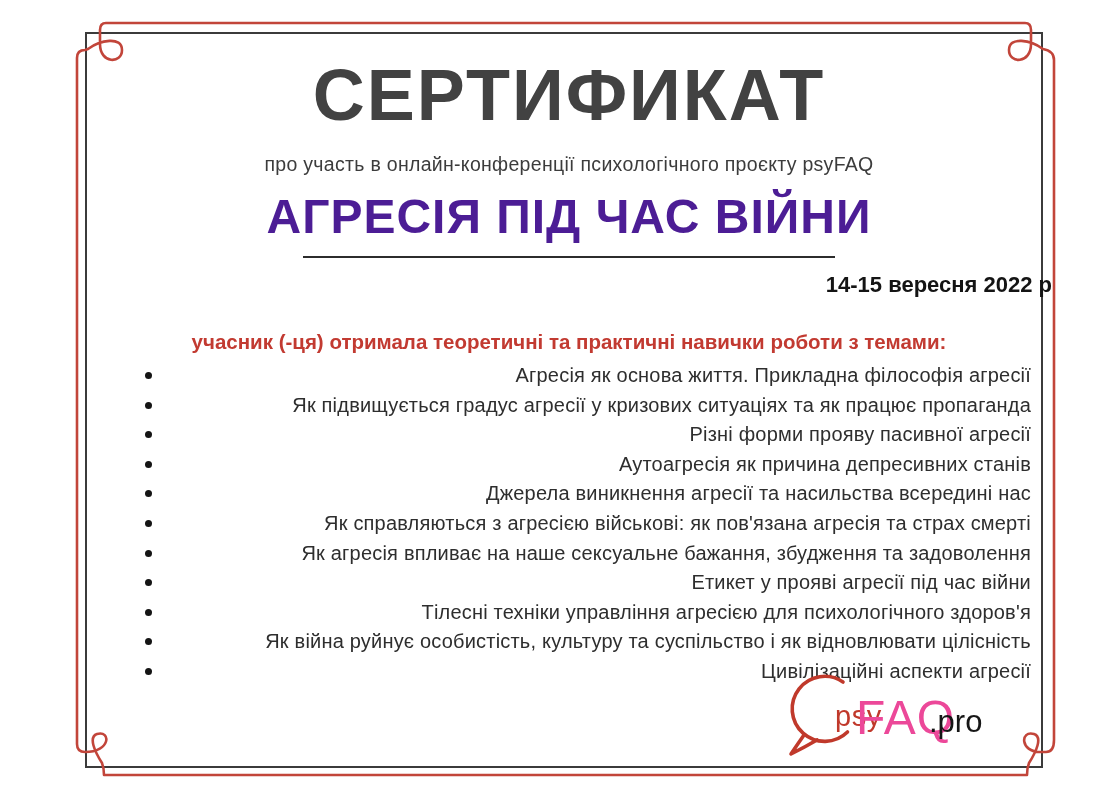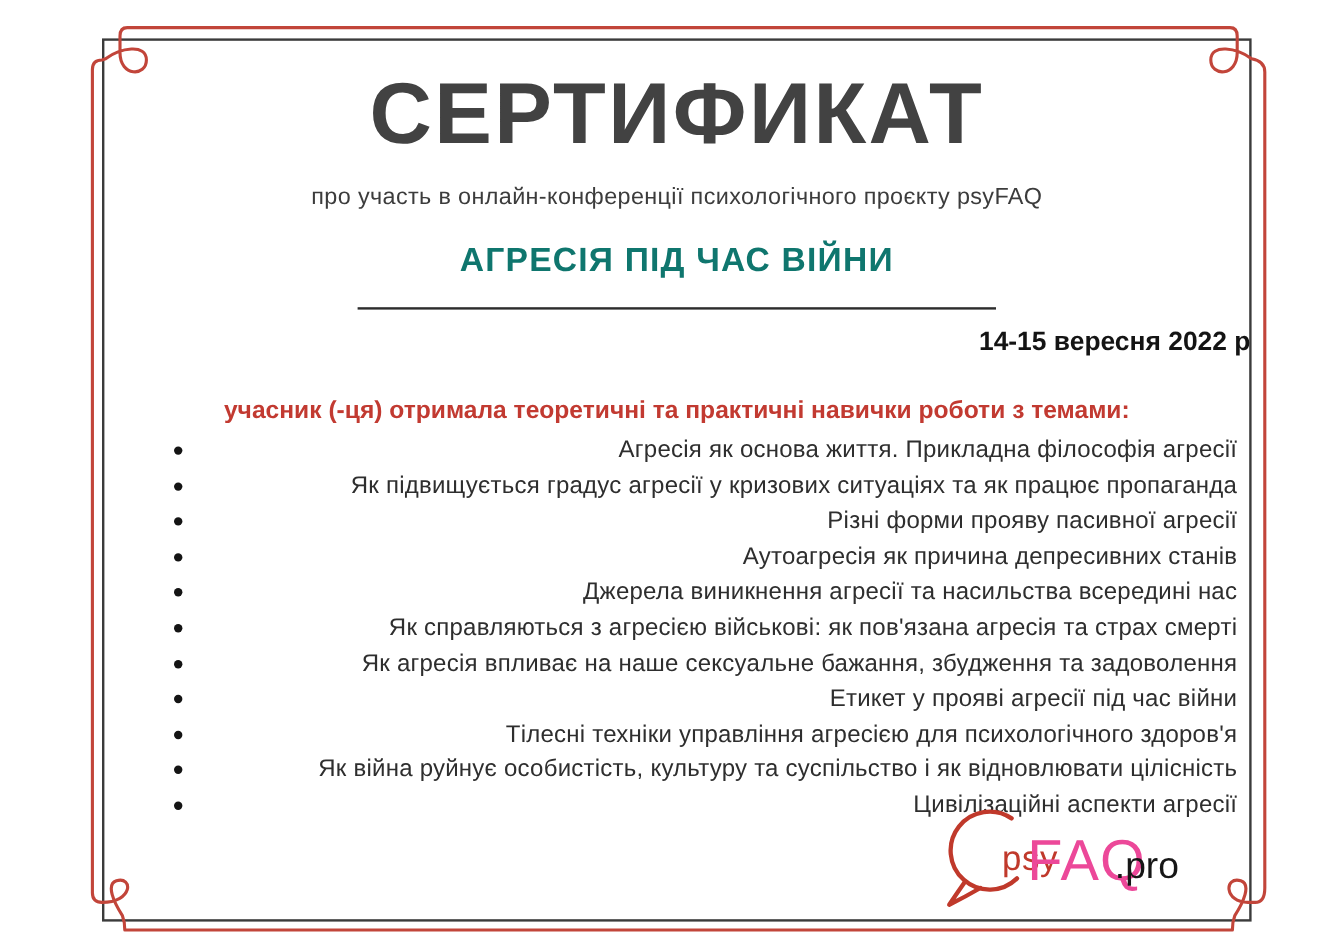--- a/index.html
+++ b/index.html
@@ -6,37 +6,37 @@
   .cert {
     position: relative;
     width: 1114px;
     height: 789px;
     background: #ffffff;
     font-family: "Liberation Sans", "DejaVu Sans", sans-serif;
     overflow: hidden;
   }
   .frame-svg { position: absolute; left: 0; top: 0; width: 1114px; height: 789px; }
 
-  .content { position: absolute; left: 86px; top: 33px; width: 956px; height: 670px; }
+  .content { position: absolute; left: 86px; top: 33px; width: 956px; height: 670px; padding-left: 10px; }
 
   .title {
     position: absolute; left: 0; top: 22px; width: 100%;
     text-align: center;
     font-size: 72px; font-weight: 700; color: #424242;
     letter-spacing: 2px; line-height: 80px;
   }
   .subtitle {
     position: absolute; left: 0; top: 118px; width: 100%;
     text-align: center;
     font-size: 19.5px; color: #3c3c3c; letter-spacing: 0.3px; line-height: 26px;
   }
   .event-title {
     position: absolute; left: 0; top: 160px; width: 100%;
     text-align: center;
-    font-size: 28px; font-weight: 700; color: #0f766e;
+    font-size: 48px; font-weight: 700; color: #4c1d95;
     letter-spacing: 1px; line-height: 48px;
   }
   .title-underline {
     position: absolute; left: 50%; top: 223px; margin-left: -266px;
     width: 532px; height: 2px; background: #2c2c2c;
   }
   .event-date {
     position: absolute; left: 0; top: 239px; width: 100%;
     text-align: right;
     font-size: 22px; font-weight: 700; color: #141414; line-height: 26px;

